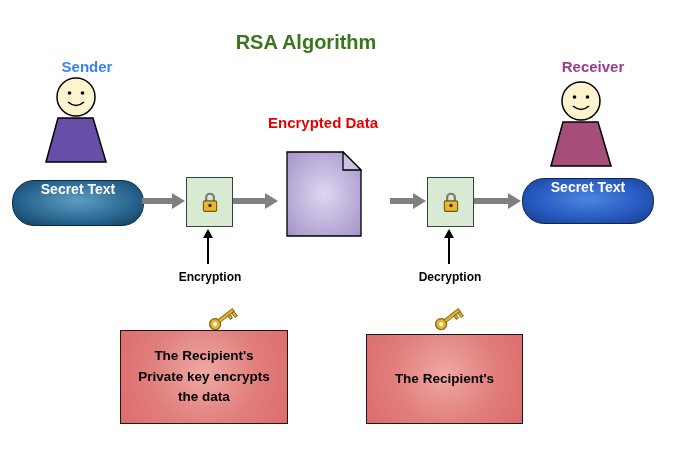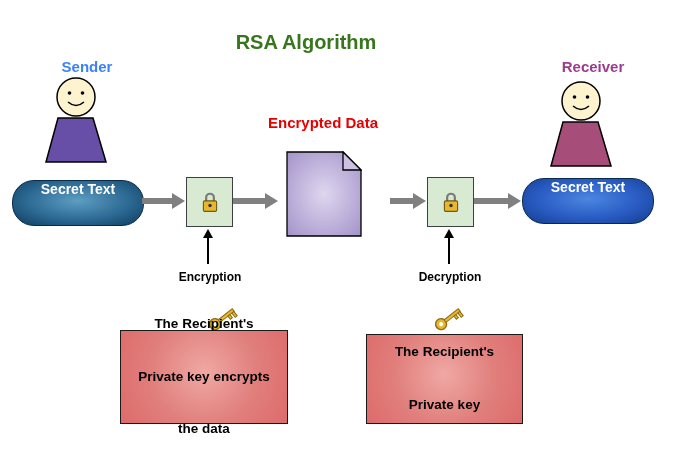--- a/index.html
+++ b/index.html
@@ -59,21 +59,21 @@
   .doc{top:151px;left:286px;width:76px;height:86px;}
 
   .key{width:38px;height:32px;}
   .key1{top:302px;left:204px;}
   .key2{top:302px;left:430px;}
 
   .notebox{
     border:1px solid #1a1a1a;
     background:radial-gradient(circle at 50% 45%, #f0a8a4 0%, #e07f7c 55%, #dd6b6b 100%);
     display:flex;flex-direction:column;align-items:center;justify-content:center;
-    font-size:13.5px;font-weight:bold;color:#000;line-height:1.55;gap:32px;
+    font-size:13.5px;font-weight:bold;color:#000;line-height:1.55;
   }
   .notebox1{top:330px;left:120px;width:166px;height:92px;}
   .notebox2{top:334px;left:366px;width:155px;height:88px;}
 </style>
 </head>
 <body>
 
 <div id="canvas">
 
   <div class="abs title center">RSA Algorithm</div>
@@ -163,16 +163,15 @@
     </g>
   </svg>
 
   <div class="abs notebox notebox1">
     <div>The Recipient's</div>
     <div>Private key encrypts</div>
     <div>the data</div>
   </div>
   <div class="abs notebox notebox2">
     <div>The Recipient's</div>
-    <div>Private key</div>
   </div>
 
 </div>
 
 </body></html>

